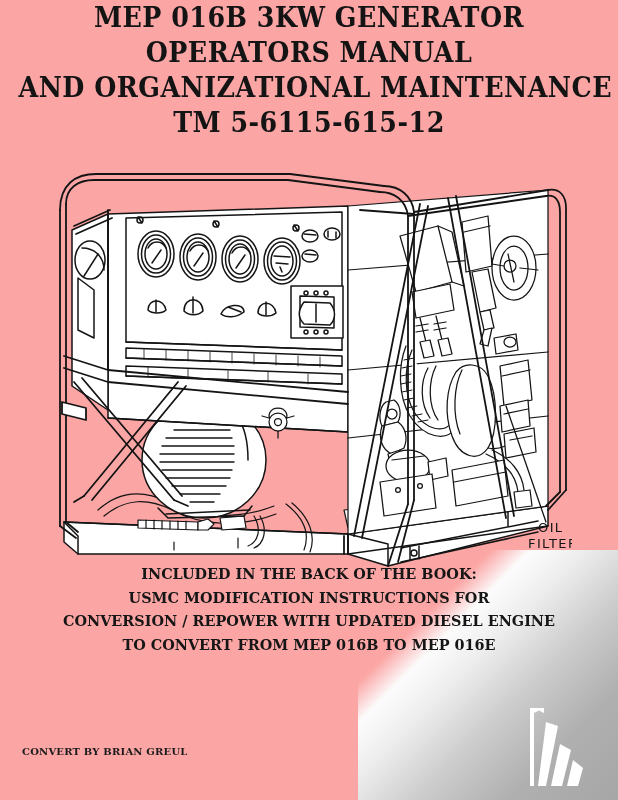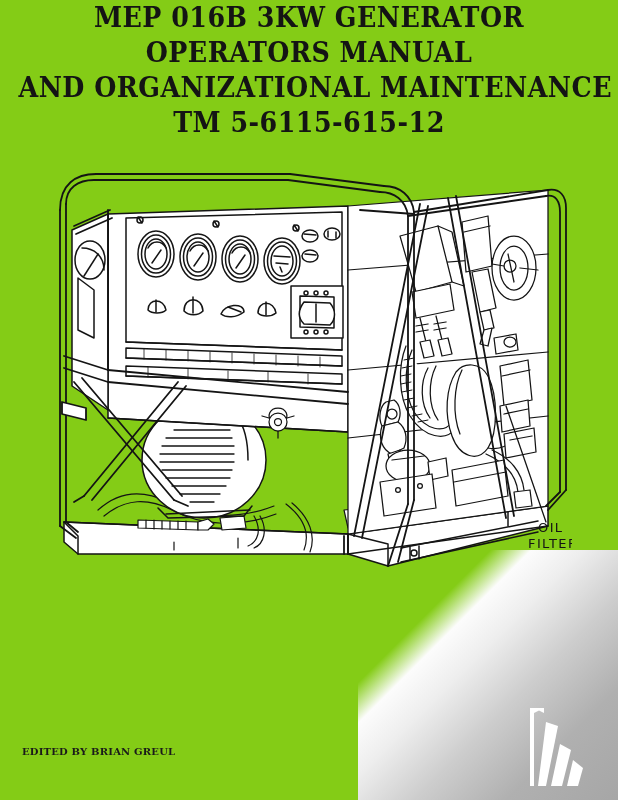--- a/index.html
+++ b/index.html
@@ -8,21 +8,21 @@
     padding: 0;
     background: #ffffff;
   }
   body {
     font-family: "Liberation Serif", serif;
   }
   #cover {
     position: relative;
     width: 618px;
     height: 800px;
-    background: #84cc16;
+    background: #fca5a5;
     overflow: hidden;
   }
 
   
   #corner-gradient {
     position: absolute;
     right: 0;
     bottom: 0;
     width: 260px;
     height: 250px;
@@ -424,22 +424,28 @@
         </g>
       </g>
 
       <g font-family="DejaVu Sans, Liberation Sans, sans-serif" font-size="13" fill="#141414" letter-spacing="1.4">
         <text x="490" y="362">OIL</text>
         <text x="480" y="378">FILTER</text>
       </g>
     </svg>
   </div>
 
-
-  <div id="editor-credit">EDITED BY BRIAN GREUL</div>
+  <div id="subtitle-block">
+    <div class="subtitle-line">INCLUDED IN THE BACK OF THE BOOK:</div>
+    <div class="subtitle-line">USMC MODIFICATION INSTRUCTIONS FOR</div>
+    <div class="subtitle-line">CONVERSION / REPOWER WITH UPDATED DIESEL ENGINE</div>
+    <div class="subtitle-line">TO CONVERT FROM MEP 016B TO MEP 016E</div>
+  </div>
+
+  <div id="editor-credit">CONVERT BY BRIAN GREUL</div>
 
   <div id="publisher-logo">
     <svg viewBox="0 0 76 86" width="76" height="86" xmlns="http://www.w3.org/2000/svg">
       <g fill="#ffffff">
         <path d="M10 8 L24 8 L24 13 L19 10.5 L14 13 L14 86 L10 86 Z"></path>
         <path d="M26 22 L38 26 L26 86 L18 86 Z"></path>
         <path d="M40 44 L51 50 L42 86 L31 86 Z"></path>
         <path d="M53 60 L63 68 L58 86 L47 86 Z"></path>
       </g>
     </svg>

